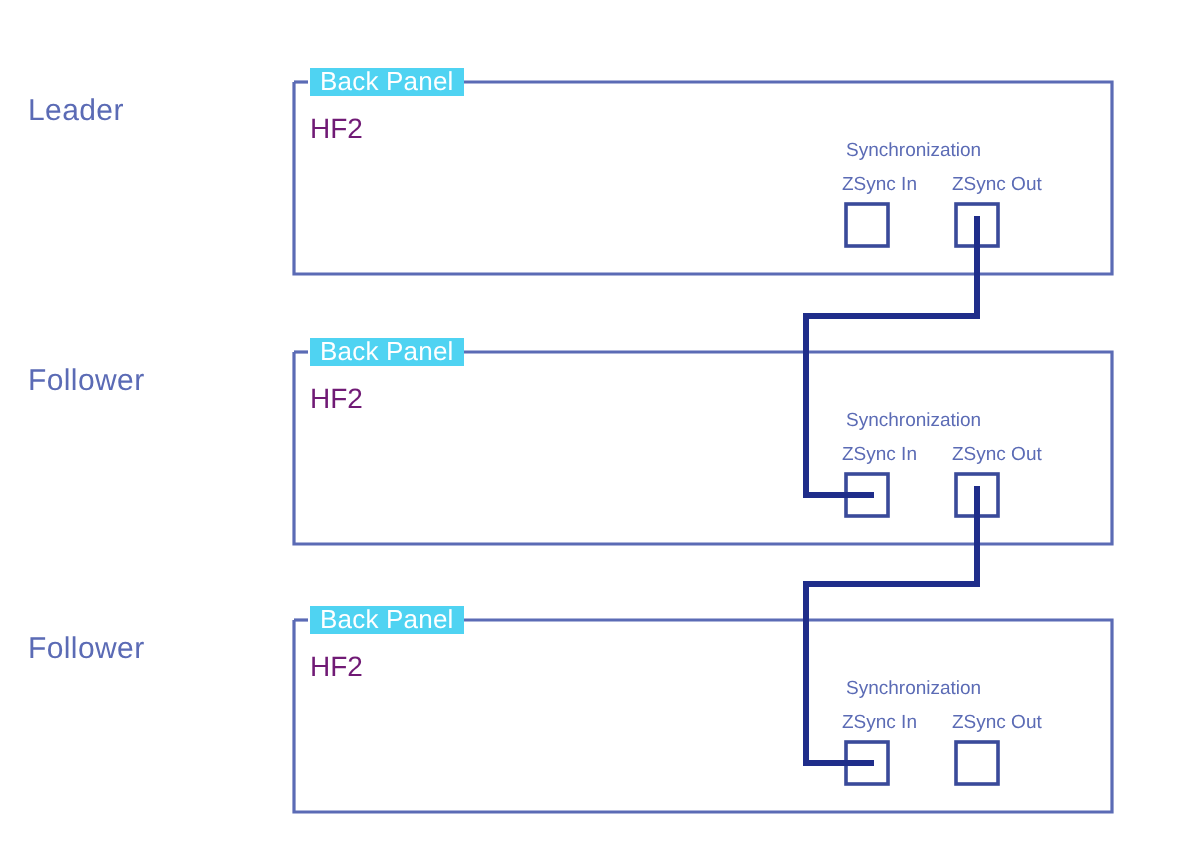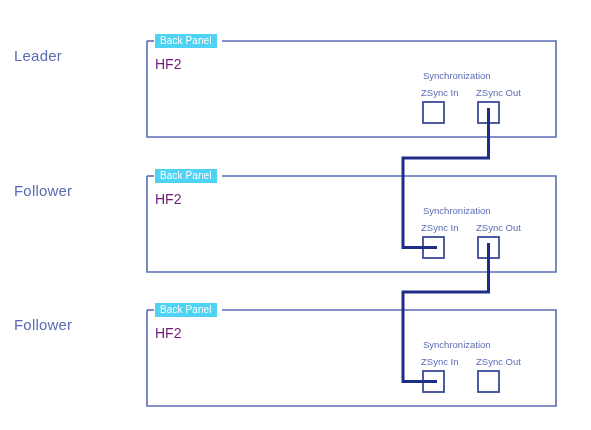--- a/index.html
+++ b/index.html
@@ -33,21 +33,21 @@
   .device-label {
     position: absolute;
     font-size: 14px;
     color: #701a75;
     white-space: nowrap;
   }
   .badge {
     position: absolute;
     background: #4fd3f2;
     color: #ffffff;
-    font-size: 10px;
+    font-size: 13px;
     line-height: 14px;
     height: 14px;
     padding: 0 5px;
     white-space: nowrap;
     letter-spacing: 0.1px;
   }
   .sync-title {
     position: absolute;
     font-size: 9.5px;
     color: #5b6bb5;

